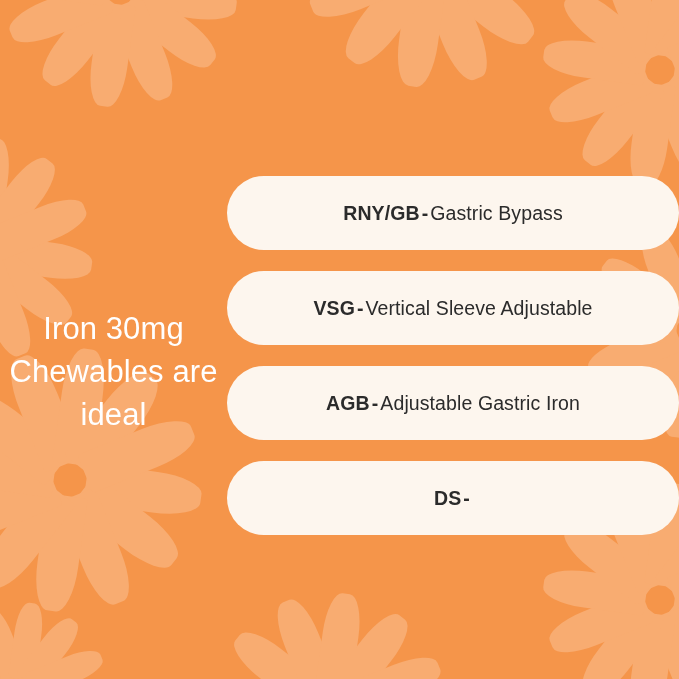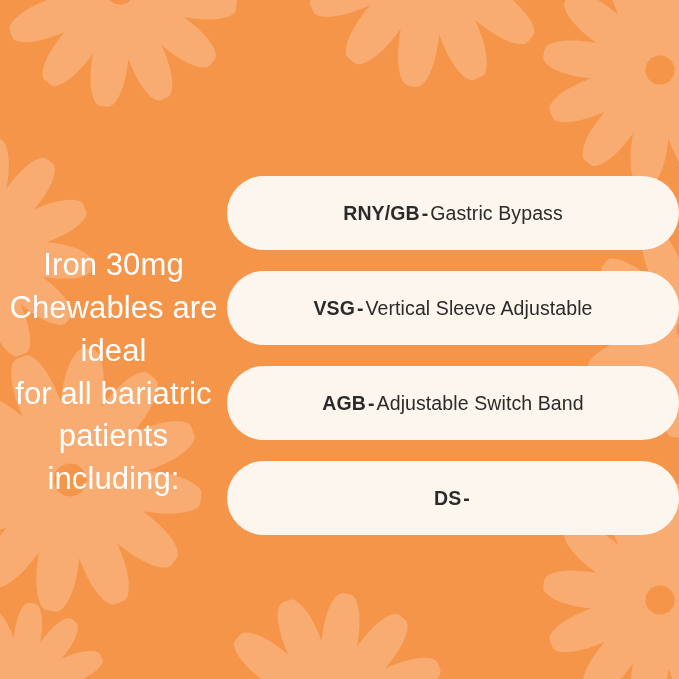--- a/index.html
+++ b/index.html
@@ -191,41 +191,40 @@
         <div class="wedge" style="background: rgb(248, 172, 113); width: 77.4px; height: 27px; transform: rotate(278deg) translate(10.8px, -13.5px);"></div>
         <div class="wedge" style="background: rgb(248, 172, 113); width: 77.4px; height: 27px; transform: rotate(308deg) translate(10.8px, -13.5px);"></div>
         <div class="wedge" style="background: rgb(248, 172, 113); width: 77.4px; height: 27px; transform: rotate(338deg) translate(10.8px, -13.5px);"></div>
       </div>
     </div>
 
   <div class="content">
 
     <div class="headline">
       <span class="line">Iron 30mg Chewables are ideal</span>
-      <span class="line">for all bariatric patients including:</span>
     </div>
 
     <div class="pill-stack">
 
       <div class="pill">
         <span class="abbr">RNY/GB</span>
         <span class="sep">-</span>
         <span class="full">Gastric Bypass</span>
       </div>
 
       <div class="pill">
         <span class="abbr">VSG</span>
         <span class="sep">-</span>
         <span class="full">Vertical Sleeve Adjustable</span>
       </div>
 
       <div class="pill">
         <span class="abbr">AGB</span>
         <span class="sep">-</span>
-        <span class="full">Adjustable Switch Band</span>
+        <span class="full">Adjustable Gastric Iron</span>
       </div>
 
       <div class="pill">
         <span class="abbr">DS</span>
         <span class="sep">-</span>
       </div>
 
     </div>
   </div>
 </div>

